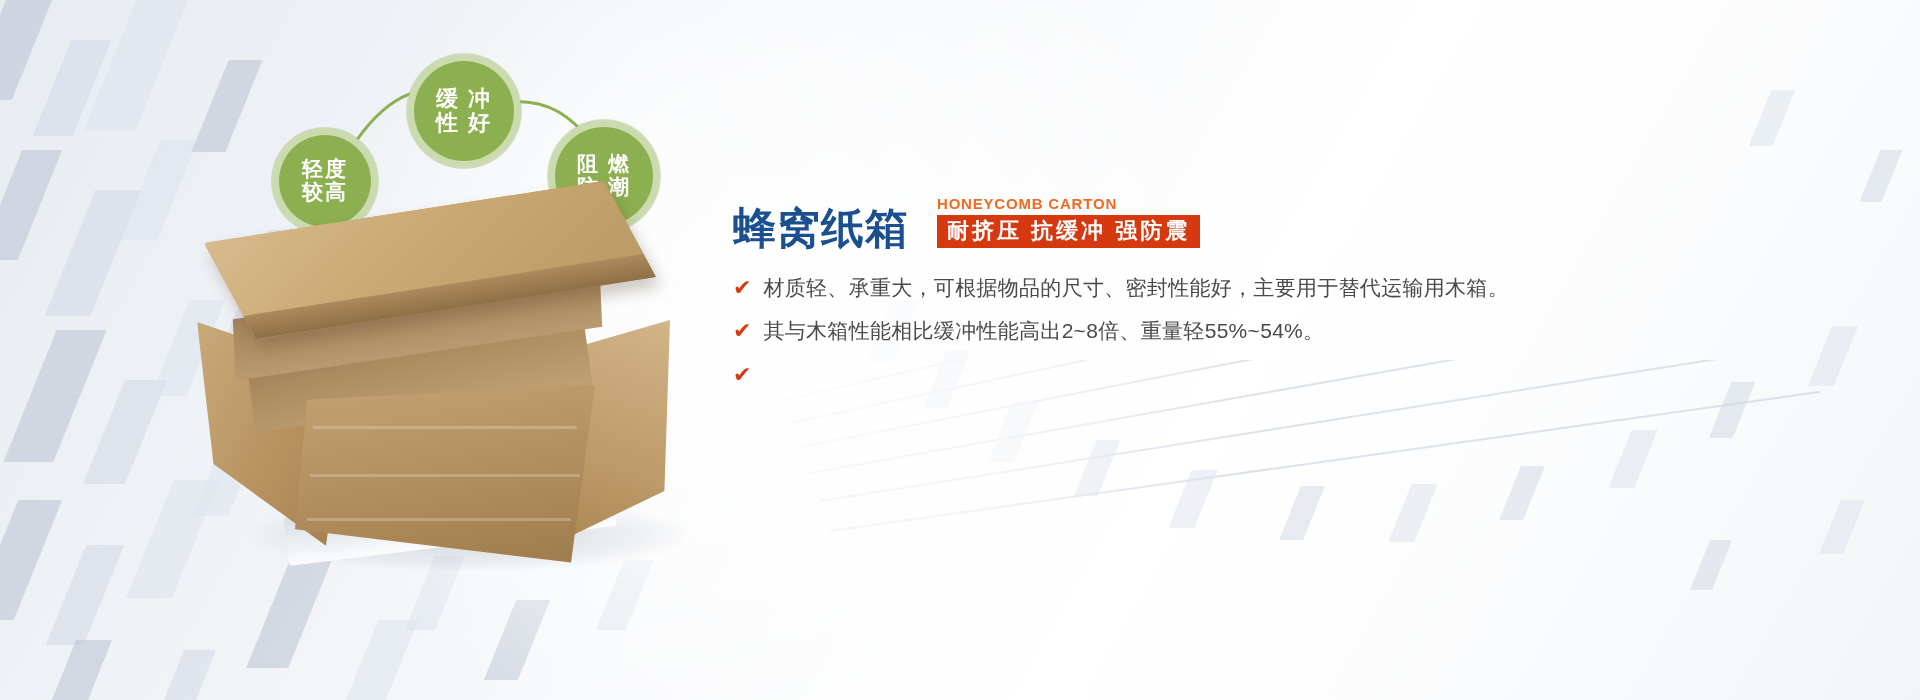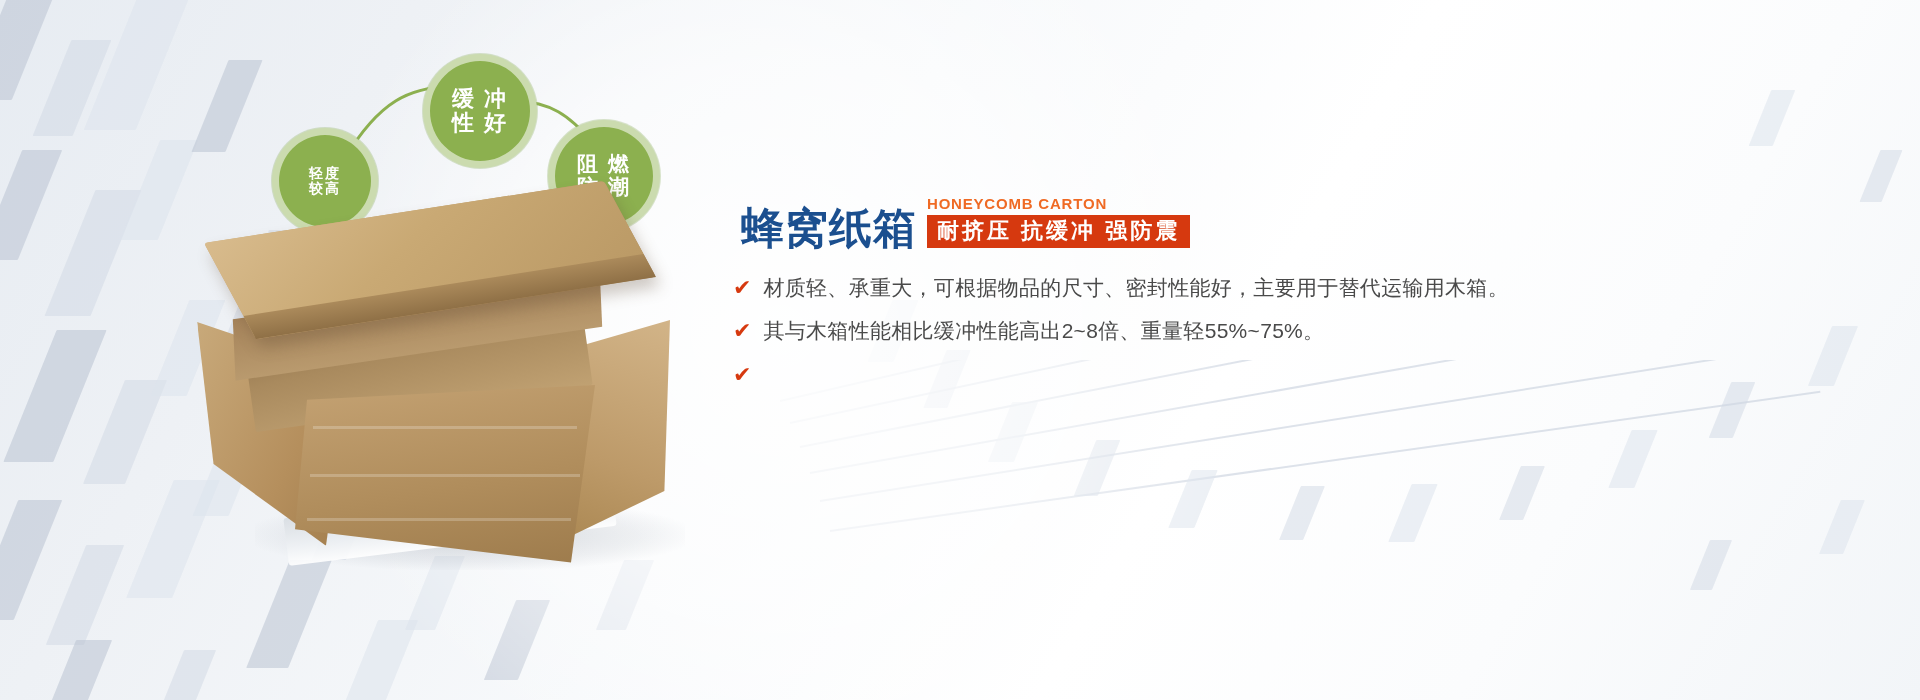--- a/index.html
+++ b/index.html
@@ -42,22 +42,22 @@
   .bubble{
     position:absolute;border-radius:50%;
     background:#8cb04f;
     border:7px solid rgba(255,255,255,.55);
     box-shadow:0 0 0 1px rgba(150,180,110,.35);
     display:flex;align-items:center;justify-content:center;
     color:#ffffff;text-align:center;line-height:1.08;
     font-weight:600;letter-spacing:2px;
   }
   .bubble span{display:block;}
-  .b1{left:22px;top:88px;width:92px;height:92px;font-size:14px;}
-  .b2{left:173px;top:14px;width:100px;height:100px;font-size:22px;}
+  .b1{left:22px;top:88px;width:92px;height:92px;font-size:21px;}
+  .b2{left:157px;top:14px;width:100px;height:100px;font-size:22px;}
   .b3{left:298px;top:80px;width:98px;height:98px;font-size:21px;}
 
   
   .product{position:absolute;left:175px;top:200px;width:560px;height:400px;}
   .shadow-el{
     position:absolute;left:80px;top:300px;width:430px;height:70px;
     background:radial-gradient(ellipse at 50% 50%,rgba(120,130,145,.30) 0%,rgba(120,130,145,.10) 55%,rgba(255,255,255,0) 75%);
   }
   .lid{
     position:absolute;left:55px;top:10px;width:400px;height:100px;
@@ -106,21 +106,21 @@
   }
   .base-plate{
     position:absolute;left:110px;top:298px;width:330px;height:48px;
     background:linear-gradient(180deg,#d8dde2 0%,#eef1f4 60%,#ffffff 100%);
     transform:rotate(-7deg);opacity:.9;border-radius:3px;
   }
   .corr{position:absolute;height:3px;background:rgba(255,255,255,.22);}
 
   
   .content{position:absolute;left:733px;top:196px;width:1140px;}
-  .title-row{display:flex;align-items:flex-end;gap:10px;margin-left:8px;}
+  .title-row{display:flex;align-items:flex-end;gap:28px;}
   .title-cn{
     font-size:43px;font-weight:700;color:#1b4f8f;letter-spacing:1px;
     line-height:1;white-space:nowrap;
   }
   .title-right{display:flex;flex-direction:column;gap:4px;padding-bottom:2px;}
   .title-en{
     font-size:15px;font-weight:700;color:#ef6a24;letter-spacing:.8px;
     white-space:nowrap;line-height:1;
   }
   .tagline{
@@ -261,21 +261,21 @@
       </div>
     </div>
 
     <div class="bullets">
       <div class="bullet">
         <span class="check">✔</span>
         <span class="bullet-text">材质轻、承重大，可根据物品的尺寸、密封性能好，主要用于替代运输用木箱。</span>
       </div>
       <div class="bullet">
         <span class="check">✔</span>
-        <span class="bullet-text">其与木箱性能相比缓冲性能高出2~8倍、重量轻55%~75%。</span>
+        <span class="bullet-text">其与木箱性能相比缓冲性能高出2~8倍、重量轻55%~54%。</span>
       </div>
       <div class="bullet">
         <span class="check">✔</span>
       </div>
     </div>
 
 
   </div>
 </div>
 

